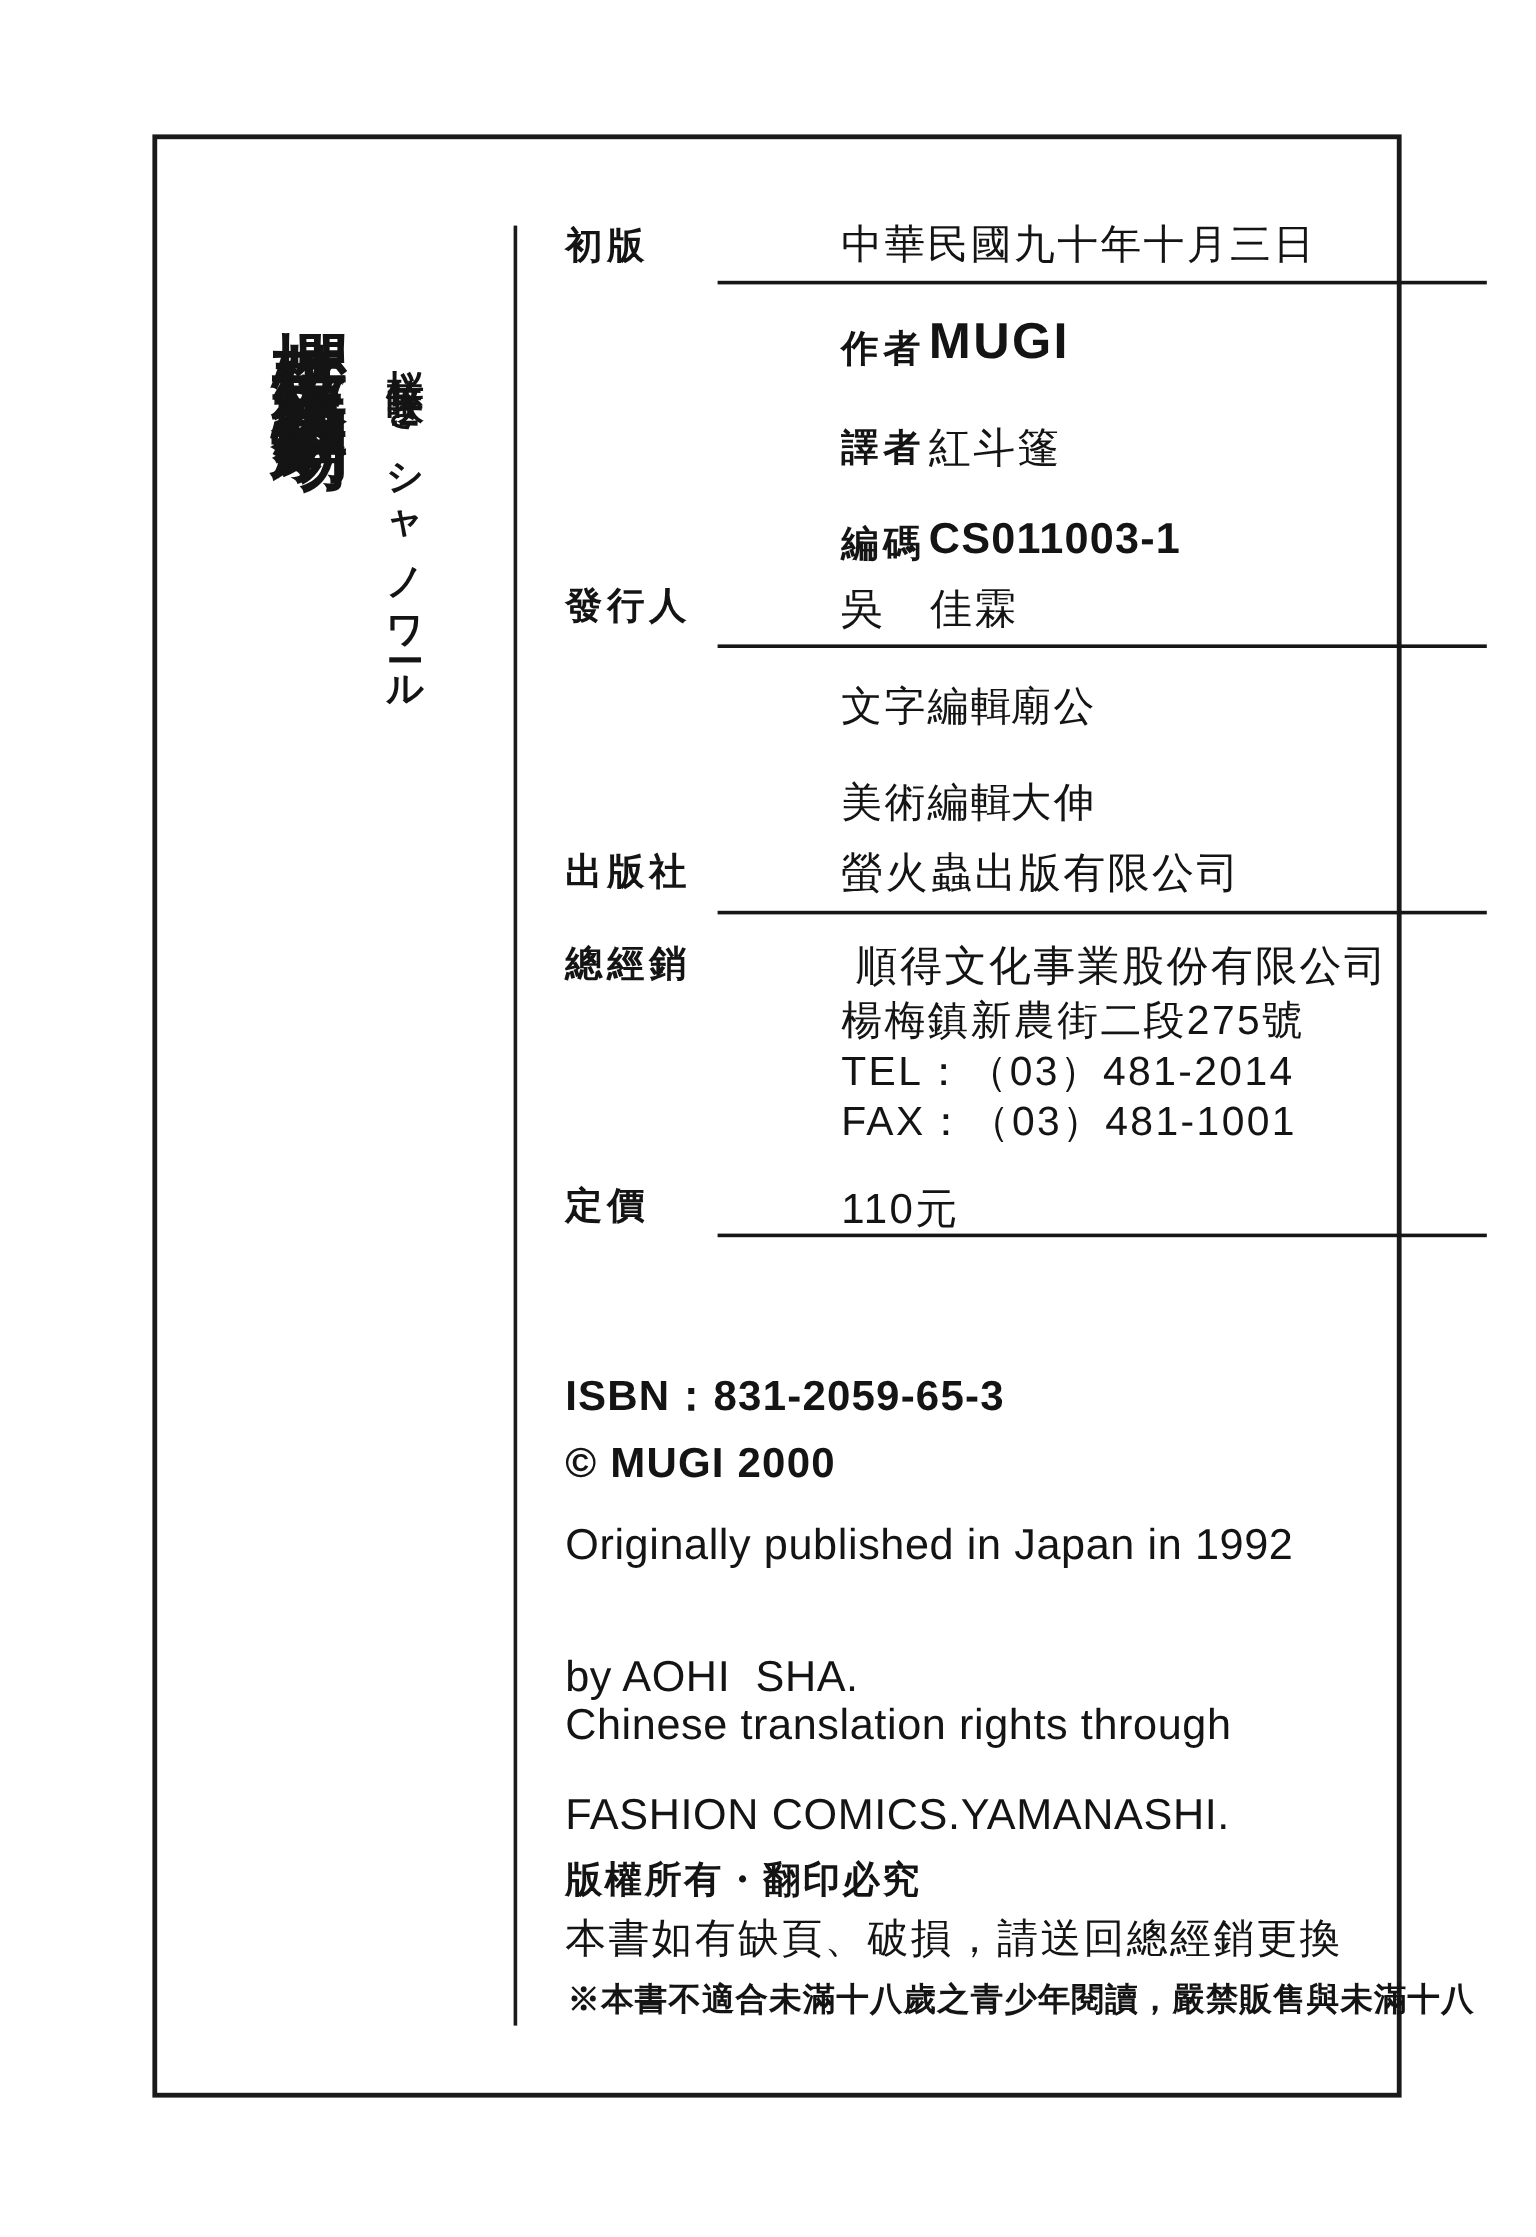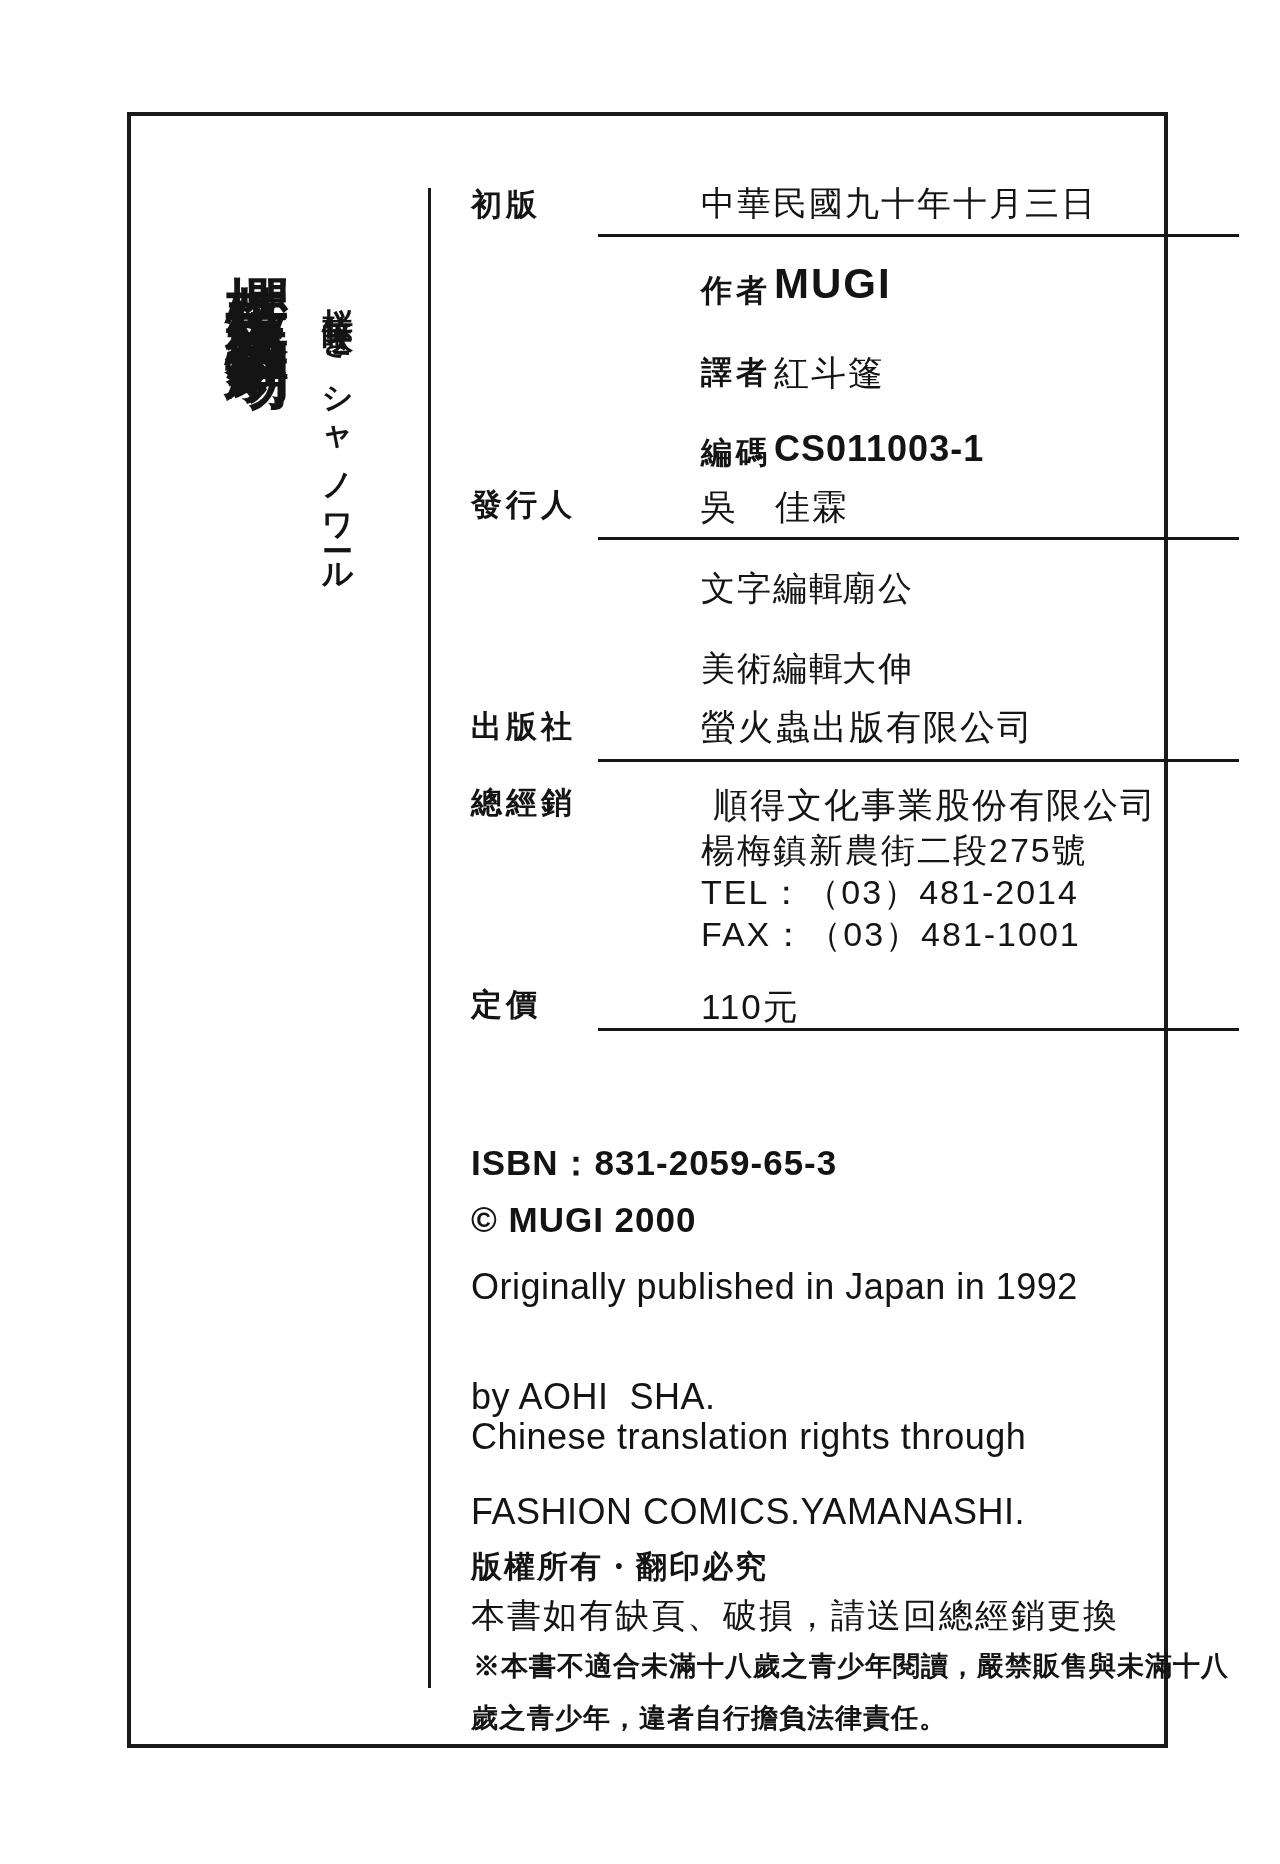--- a/index.html
+++ b/index.html
@@ -106,15 +106,14 @@
   <div class="abs sans mid-sans" style="left:340px;top:1084px;font-size:35px;">© MUGI 2000</div>
 
   <div class="abs serif eng" style="left:340px;top:1150px;">Originally published in Japan in 1992</div>
   <div class="abs serif eng pre" style="left:340px;top:1224px;margin-top:36px;">by AOHI  SHA.</div>
   <div class="abs serif eng" style="left:340px;top:1300px;">Chinese translation rights through</div>
   <div class="abs sans lbl" style="left:340px;top:1430px;letter-spacing:2px;">版權所有・翻印必究</div>
 
   <div class="abs serif eng" style="left:340px;top:1375px;">FASHION COMICS.YAMANASHI.</div>
   <div class="abs serif val-sm" style="left:340px;top:1477px;">本書如有缺頁、破損，請送回總經銷更換</div>
   <div class="abs sans notice-sm" style="left:342px;top:1532px;">※本書不適合未滿十八歲之青少年閱讀，嚴禁販售與未滿十八</div>
-  <div class="abs sans notice-sm" style="left:340px;top:1584px;">歲之青少年，違者自行擔負法律責任。</div>
 
 </div>
 
 </body></html>

